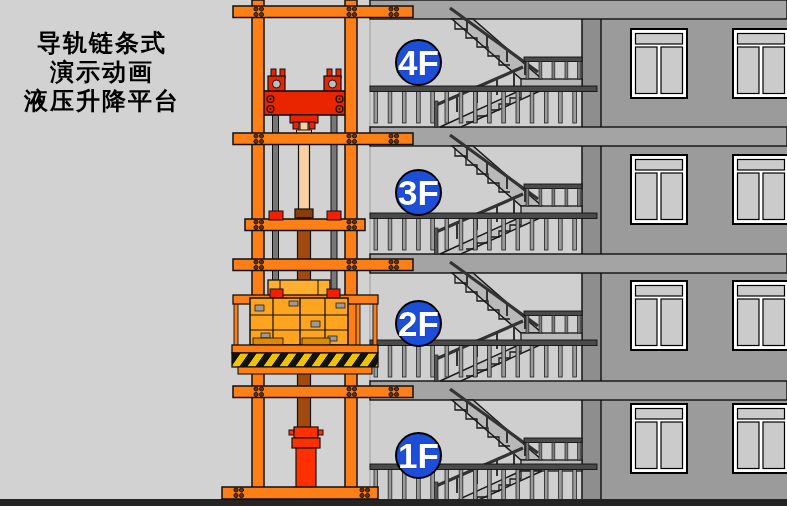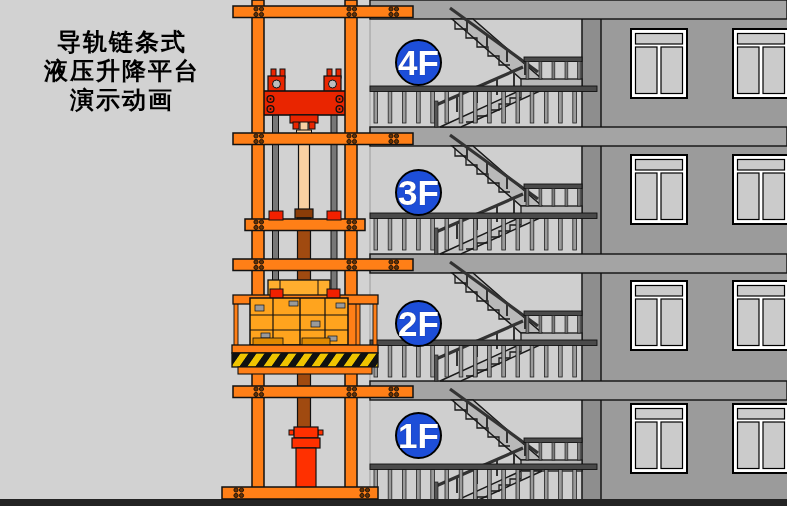--- a/index.html
+++ b/index.html
@@ -1,21 +1,21 @@
 <!DOCTYPE html>
 <html><head>
 <meta charset="utf-8">
 <style>
   html,body{margin:0;padding:0;}
   body{width:787px;height:506px;position:relative;overflow:hidden;
        background:#d2d2d2;font-family:"Liberation Sans",sans-serif;}
   #scene{position:absolute;left:0;top:0;}
-  .title{position:absolute;left:20px;top:28px;width:204px;text-align:center;
+  .title{position:absolute;left:0;top:28px;width:204px;text-align:center;
          color:#000;font-weight:bold;font-size:24px;line-height:29px;
-         letter-spacing:2px;font-family:Liberation Serif, serif;}
+         letter-spacing:2px;font-family:Liberation Sans, sans-serif;}
   .floor-badge{position:absolute;left:395px;width:47px;height:47px;border-radius:50%;
          background:#1d4ed8;border:2px solid #000;box-sizing:border-box;
          color:#fff;font-weight:bold;font-size:35px;display:flex;
          align-items:center;justify-content:center;
          font-family:"Liberation Sans",sans-serif;
          text-shadow:0 0 1px #0a1a66;}
 </style>
 </head>
 <body>
 
@@ -237,20 +237,20 @@
     </g>
 
     <rect x="222" y="487" width="156" height="12" fill="#ff7f17" stroke="#111" stroke-width="1.5"></rect>
     <use href="#bolts" x="236" y="490"></use>
       <use href="#bolts" x="362" y="490"></use>
   </g>
 </svg>
 
 <div class="title">
   <div>导轨链条式</div>
+  <div>演示动画</div>
   <div>液压升降平台</div>
-  <div>演示动画</div>
 </div>
 
 <div class="floor-badge" style="top:39px">4F</div>
 <div class="floor-badge" style="top:169px">3F</div>
 <div class="floor-badge" style="top:300px">2F</div>
-<div class="floor-badge" style="top:412px">1F</div>
+<div class="floor-badge" style="top:432px">1F</div>
 
 </body></html>

